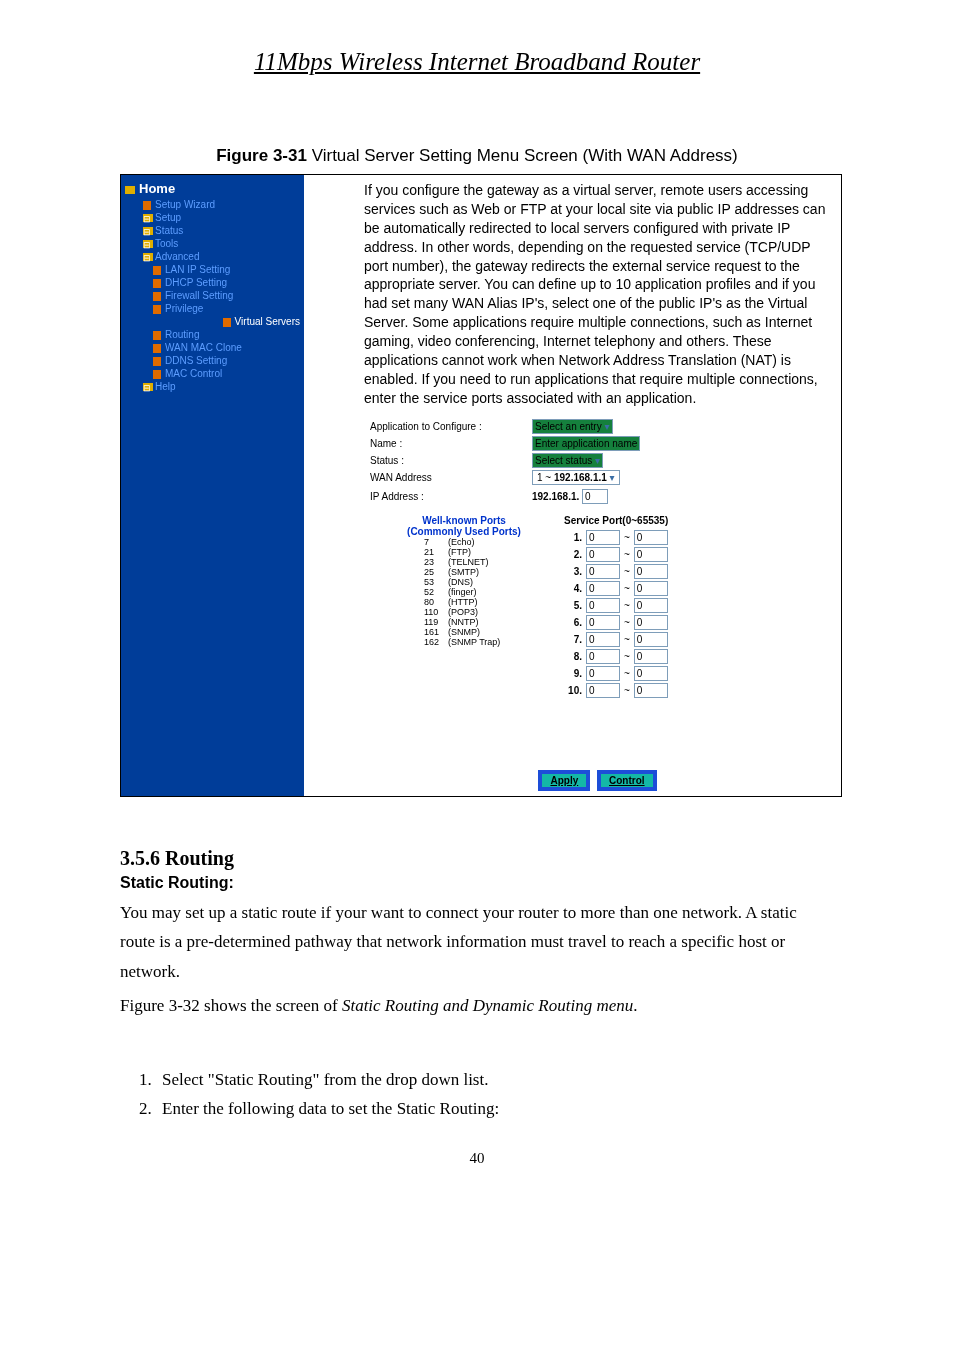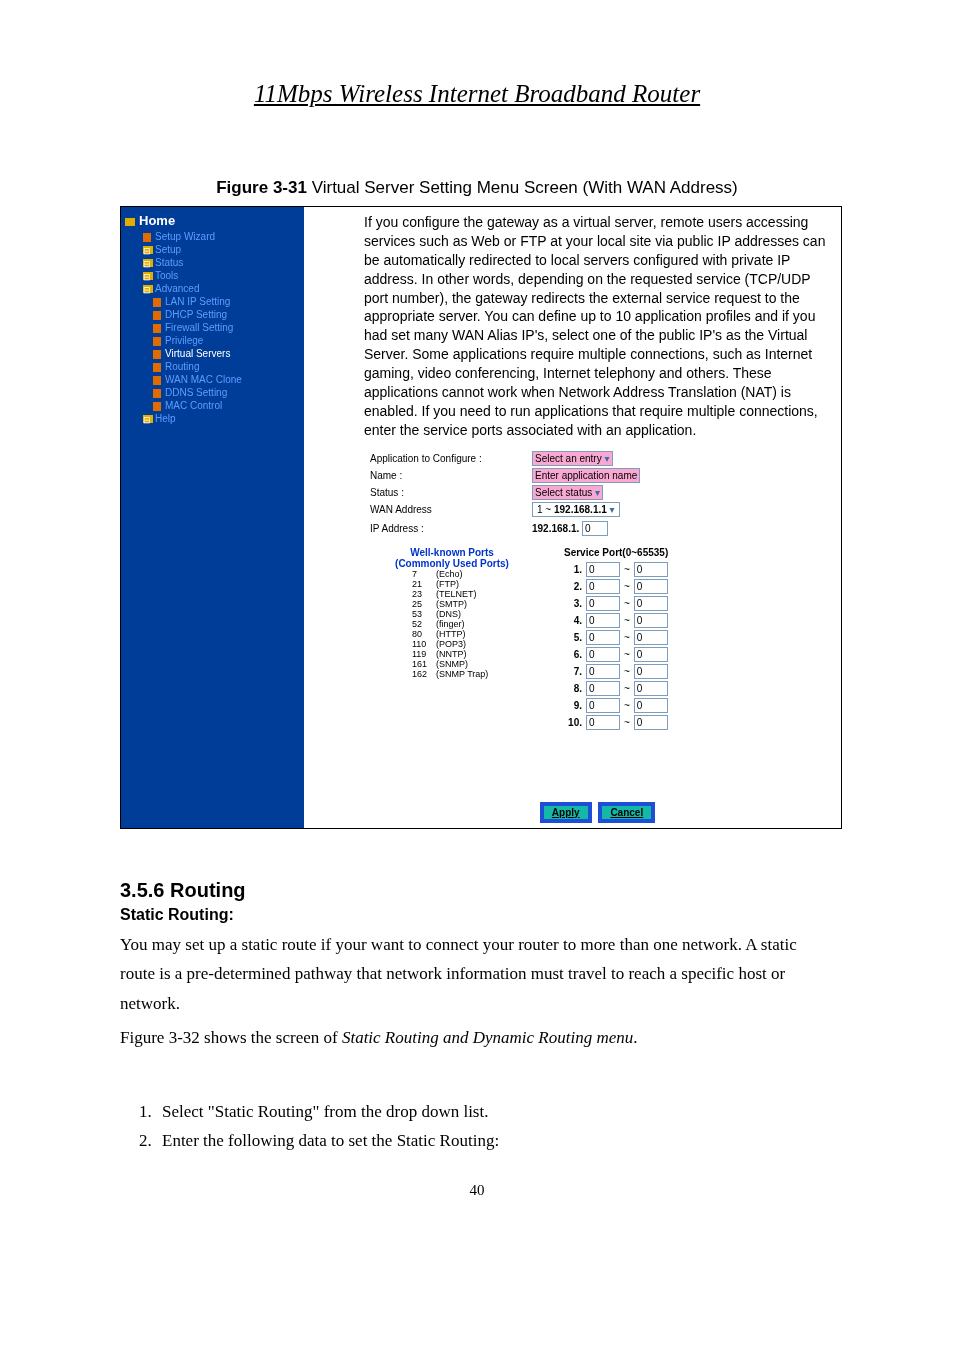--- a/index.html
+++ b/index.html
@@ -2,21 +2,21 @@
 <html><head>
 <meta charset="utf-8">
 <style>
 body {
   margin: 0;
   font-family: "Times New Roman", serif;
   background: #fff;
   width: 954px;
 }
 .page {
-  padding: 80px 120px 40px 120px;
+  padding: 48px 120px 40px 120px;
 }
 .doc-title {
   text-align: center;
   font-style: italic;
   font-size: 25px;
   text-decoration: underline;
   margin-bottom: 70px;
 }
 .fig-caption {
   text-align: center;
@@ -38,21 +38,21 @@
   width: 175px;
   background: #003d99;
   color: #fff;
   font-size: 10px;
   padding: 6px 4px;
 }
 .side-home { color:#fff; font-weight:bold; font-size:13px; margin-bottom:3px; }
 .side-item { color:#5c9dff; margin: 2px 0 2px 4px; white-space:nowrap;}
 .side-sub { margin-left: 18px; }
 .side-sub2 { margin-left: 28px; }
-.side-active { color:#fff; }
+.side-active { color:#fff;text-align:right; }
 .side-folder::before{
   content:"";
   display:inline-block;
   width:10px;height:8px;
   background:#dfae00;
   margin-right:4px;
   vertical-align:middle;
 }
 .side-page::before{
   content:"";
@@ -86,43 +86,43 @@
   line-height:1.35;
   margin-bottom:10px;
 }
 table.form{ border-collapse:collapse; font-size:10px;}
 table.form td{ padding:3px 6px; vertical-align:middle;}
 table.form td.lbl{ width:150px; }
 .dropdown,.tinput{
   border:1px solid #7e9db9;
   font-size:10px;
   padding:1px 2px;
-  background:#f9a8d4;
+  background:#15803d;
 }
 .tinput{ width:140px; }
 .dropdown.arrow::after{content:" \25BE"; color:#3a6ea5;}
 .wan-val{border:1px solid #7e9db9;padding:1px 4px;}
 .wan-val b{font-weight:bold;}
 .ip-box{border:1px solid #7e9db9;width:20px;display:inline-block;padding:1px 2px;text-align:left;}
 .sp-head{font-weight:bold;font-size:10px;margin:8px 0 4px 200px;}
 .sp-row{margin:2px 0 2px 200px;}
 .sp-row .n{display:inline-block;width:18px;text-align:right;font-weight:bold;}
 .pbox{border:1px solid #7e9db9;width:28px;display:inline-block;padding:1px 2px;text-align:left;margin:0 4px;}
 .wk-box{
-  position:absolute; left:8px; top:0;
+  position:absolute; left:20px; top:0;
   width:160px; text-align:center; font-size:10px;
 }
 .wk-title{color:#0033cc;font-weight:bold;line-height:1.1;}
 .wk-list{font-size:9px; text-align:left; margin-left:40px;}
 .wk-list div span:first-child{display:inline-block;width:24px;}
 .ports-area{position:relative; min-height:250px; margin-top:6px;}
 .btnbar{text-align:center;margin-top:10px;}
 .btn{background:#14b8a6;border:4px solid #1d4ed8;font-size:10px;padding:1px 8px;margin:0 2px;font-weight:bold;text-decoration:underline;}
 
-.sect-h{font-family:Liberation Sans, sans-serif;font-size:20px;font-weight:bold;margin:10px 0 4px;}
+.sect-h{font-family:Liberation Serif, serif;font-size:20px;font-weight:bold;margin:10px 0 4px;}
 .sub-h{font-family:Arial,sans-serif;font-size:16px;font-weight:bold;margin:0 0 6px;}
 .body-p{font-size:17px;line-height:1.75;margin:0 0 4px;}
 .body-p em{font-style:italic;}
 .spacer{height:20px;}
 ol.steps{font-size:17px;line-height:1.75;padding-left:36px;margin:0;}
 ol.steps li{padding-left:6px;}
 .page-no{text-align:center;font-size:15px;margin-top:26px;}
 </style>
 </head>
 <body>
@@ -215,21 +215,21 @@
             <div class="sp-row"><span class="n">6.</span><span class="pbox">0</span>~<span class="pbox">0</span></div>
             <div class="sp-row"><span class="n">7.</span><span class="pbox">0</span>~<span class="pbox">0</span></div>
             <div class="sp-row"><span class="n">8.</span><span class="pbox">0</span>~<span class="pbox">0</span></div>
             <div class="sp-row"><span class="n">9.</span><span class="pbox">0</span>~<span class="pbox">0</span></div>
             <div class="sp-row"><span class="n">10.</span><span class="pbox">0</span>~<span class="pbox">0</span></div>
           </div>
       </div>
 
       <div class="btnbar">
         <span class="btn">Apply</span>
-        <span class="btn">Cancel</span>
+        <span class="btn">Control</span>
       </div>
     </div>
   </div>
 
   <div class="sect-h">3.5.6 Routing</div>
   <div class="sub-h">Static Routing:</div>
   <p class="body-p">You may set up a static route if your want to connect your router to more than one network. A static route is a pre-determined pathway that network information must travel to reach a specific host or network.</p>
   <p class="body-p">
     <span>Figure 3-32 shows the screen of </span><em>Static Routing and Dynamic Routing menu</em><span>.</span>
   </p>

